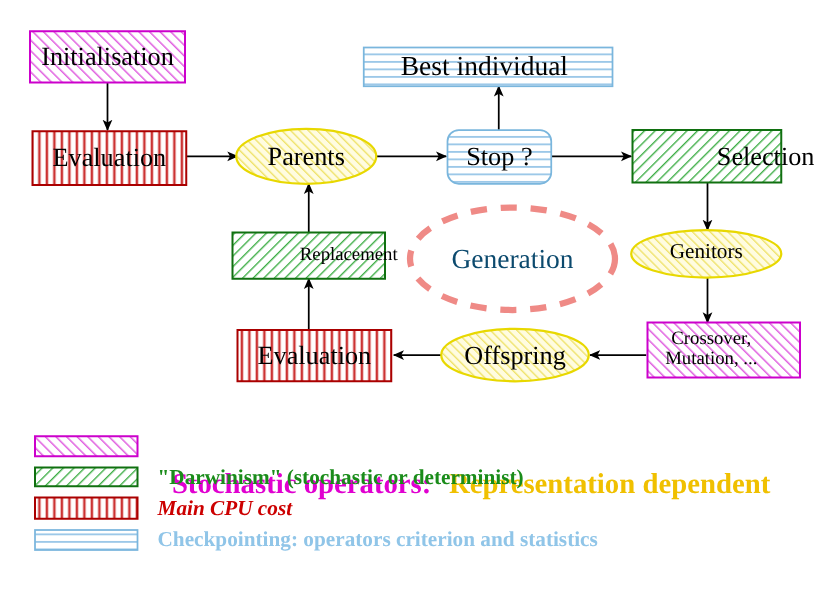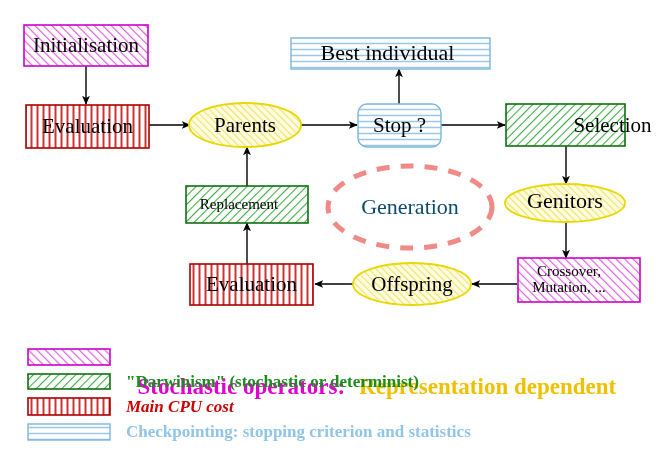--- a/index.html
+++ b/index.html
@@ -129,34 +129,34 @@
 <div class="node-label" style="left:26px; top:105px; width:123px; height:43px; font-size:21px;">Evaluation</div>
 
 <div class="node-label" style="left:189px; top:103px; width:112px; height:44px; font-size:21px;">Parents</div>
 
 <div class="node-label" style="left:291px; top:36px; width:193px; height:33px; font-size:22px;">Best individual</div>
 
 <div class="node-label" style="left:358px; top:104px; width:83px; height:43px; font-size:21px;">Stop ?</div>
 
 <div class="node-label" style="left:506px; top:104px; width:119px; height:42px; font-size:21px;margin-left:47px;">Selection</div>
 
-<div class="node-label" style="left:505px; top:184px; width:120px; height:34px; font-size:22px;">Genitors</div>
+<div class="node-label" style="left:505px; top:184px; width:120px; height:34px; font-size:17px;">Genitors</div>
 
 <div class="node-label" style="left:518px; top:258px; width:102px; height:44px; font-size:15px;">Crossover,
 Mutation, ...</div>
 
 <div class="node-label" style="left:353px; top:263px; width:118px; height:42px; font-size:21px;">Offspring</div>
 
 <div class="node-label" style="left:190px; top:264px; width:123px; height:41px; font-size:21px;">Evaluation</div>
 
-<div class="node-label" style="left:186px; top:186px; width:106px; height:37px; font-size:15px;">Replacement</div>
+<div class="node-label" style="left:186px; top:186px; width:106px; height:37px; font-size:15px;padding-left:40px;">Replacement</div>
 
 <div class="node-label gen-text" style="left:328px; top:186px; width:164px; height:42px; font-size:22px;">Generation</div>
 
 <div class="legend-text" style="left:126px; top:348px; font-size:23px;">
   <span class="lg-magenta">Stochastic operators:</span><span style="display:inline-block;width:14px;"></span><span class="lg-gold">Representation dependent</span>
 </div>
 
 <div class="legend-text lg-green" style="left:126px; top:372px; font-size:17px;">"Darwinism" (stochastic or determinist)</div>
 
 <div class="legend-text lg-red" style="left:126px; top:397px; font-size:17px;font-style:italic;">Main CPU cost</div>
 
-<div class="legend-text lg-blue" style="left:126px; top:422px; font-size:17px;">Checkpointing: stopping criterion and statistics</div>
+<div class="legend-text lg-blue" style="left:126px; top:422px; font-size:17px;">Checkpointing: operators criterion and statistics</div>
 
 </body></html>

